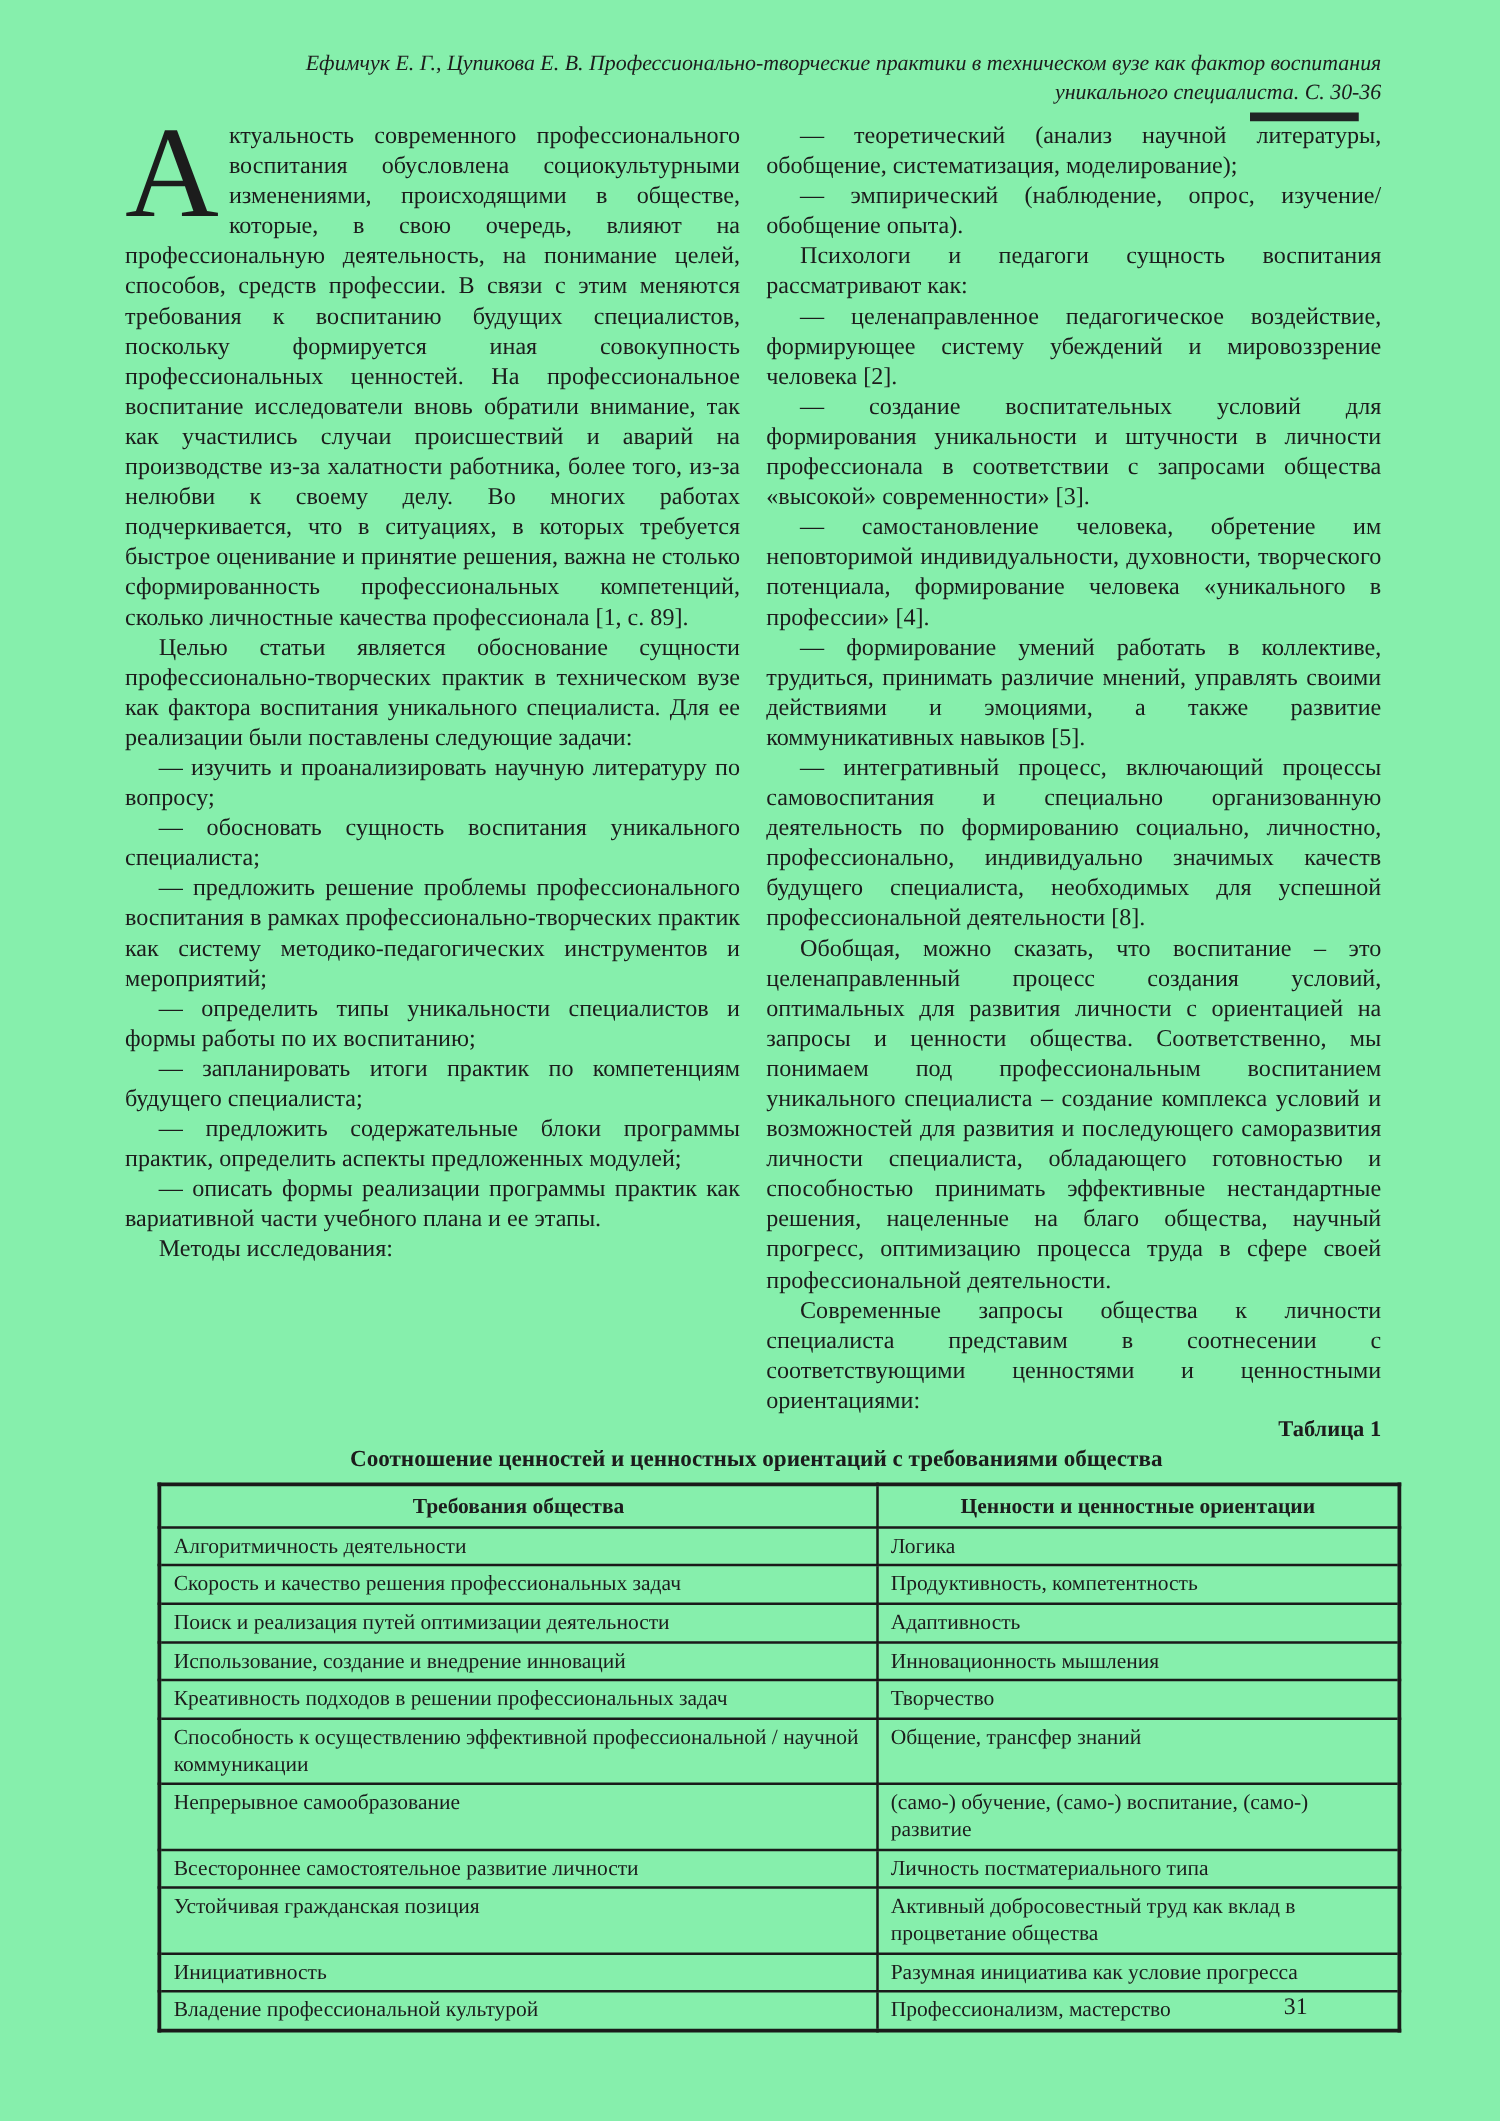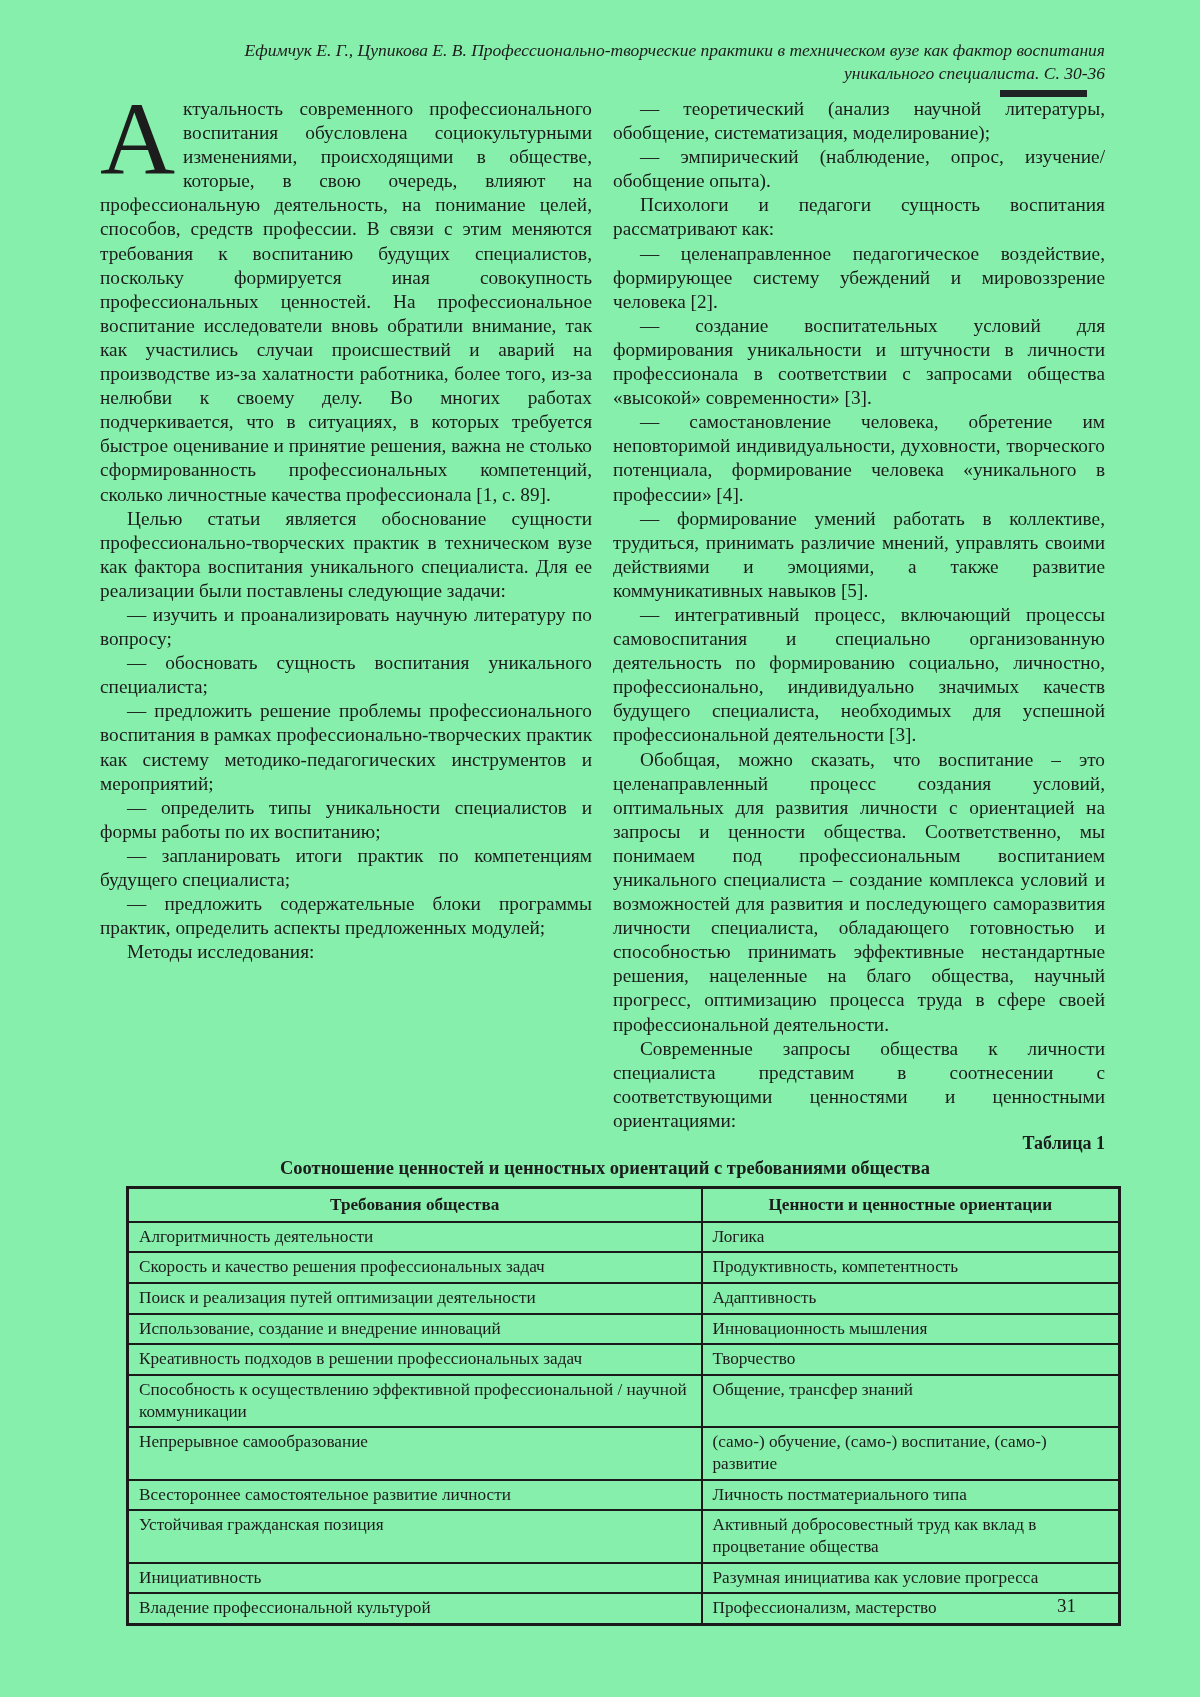--- a/index.html
+++ b/index.html
@@ -101,21 +101,21 @@
   .values-table td {
     text-align: left;
     vertical-align: top;
     padding: 3px 8px 4px 10px;
   }
   .values-table th:first-child, .values-table td:first-child { width: 56%; }
 
   .page-number {
     position: absolute;
     top: 1595px;
-    left: 1057px;
+    left: 1027px;
     font-size: 19px;
   }
 </style>
 </head>
 <body>
 
 <div class="page">
 
   <div class="running-head">
     <div>Ефимчук Е. Г., Цупикова Е. В. Профессионально-творческие практики в техническом вузе как фактор воспитания</div>
@@ -137,20 +137,21 @@
 
 
           <p class="para">— предложить решение проблемы профессионального воспитания в рамках профессионально-творческих практик как систему методико-педагогических инструментов и мероприятий;</p>
 
           <p class="para">— определить типы уникальности специалистов и формы работы по их воспитанию;</p>
 
           <p class="para">— запланировать итоги практик по компетенциям будущего специалиста;</p>
 
           <p class="para">— предложить содержательные блоки программы практик, определить аспекты предложенных модулей;</p>
 
+          <p class="para">— описать формы реализации программы практик как вариативной части учебного плана и ее этапы.</p>
 
           <p class="para">Методы исследования:</p>
         </div>
     </div>
     <div class="col">
       <div>
 
           <p class="para">— теоретический (анализ научной литературы, обобщение, систематизация, моделирование);</p>
 
           <p class="para">— эмпирический (наблюдение, опрос, изучение/обобщение опыта).</p>
@@ -158,21 +159,21 @@
           <p class="para">Психологи и педагоги сущность воспитания рассматривают как:</p>
 
           <p class="para">— целенаправленное педагогическое воздействие, формирующее систему убеждений и мировоззрение человека [2].</p>
 
           <p class="para">— создание воспитательных условий для формирования уникальности и штучности в личности профессионала в соответствии с запросами общества «высокой» современности» [3].</p>
 
           <p class="para">— самостановление человека, обретение им неповторимой индивидуальности, духовности, творческого потенциала, формирование человека «уникального в профессии» [4].</p>
 
           <p class="para">— формирование умений работать в коллективе, трудиться, принимать различие мнений, управлять своими действиями и эмоциями, а также развитие коммуникативных навыков [5].</p>
 
-          <p class="para">— интегративный процесс, включающий процессы самовоспитания и специально организованную деятельность по формированию социально, личностно, профессионально, индивидуально значимых качеств будущего специалиста, необходимых для успешной профессиональной деятельности [3].</p>
+          <p class="para">— интегративный процесс, включающий процессы самовоспитания и специально организованную деятельность по формированию социально, личностно, профессионально, индивидуально значимых качеств будущего специалиста, необходимых для успешной профессиональной деятельности [8].</p>
 
           <p class="para">Обобщая, можно сказать, что воспитание – это целенаправленный процесс создания условий, оптимальных для развития личности с ориентацией на запросы и ценности общества. Соответственно, мы понимаем под профессиональным воспитанием уникального специалиста – создание комплекса условий и возможностей для развития и последующего саморазвития личности специалиста, обладающего готовностью и способностью принимать эффективные нестандартные решения, нацеленные на благо общества, научный прогресс, оптимизацию процесса труда в сфере своей профессиональной деятельности.</p>
 
           <p class="para">Современные запросы общества к личности специалиста представим в соотнесении с соответствующими ценностями и ценностными ориентациями:</p>
         </div>
     </div>
   </div>
 
   <div class="table-caption">Таблица 1</div>
   <div class="table-title">Соотношение ценностей и ценностных ориентаций с требованиями общества</div>

